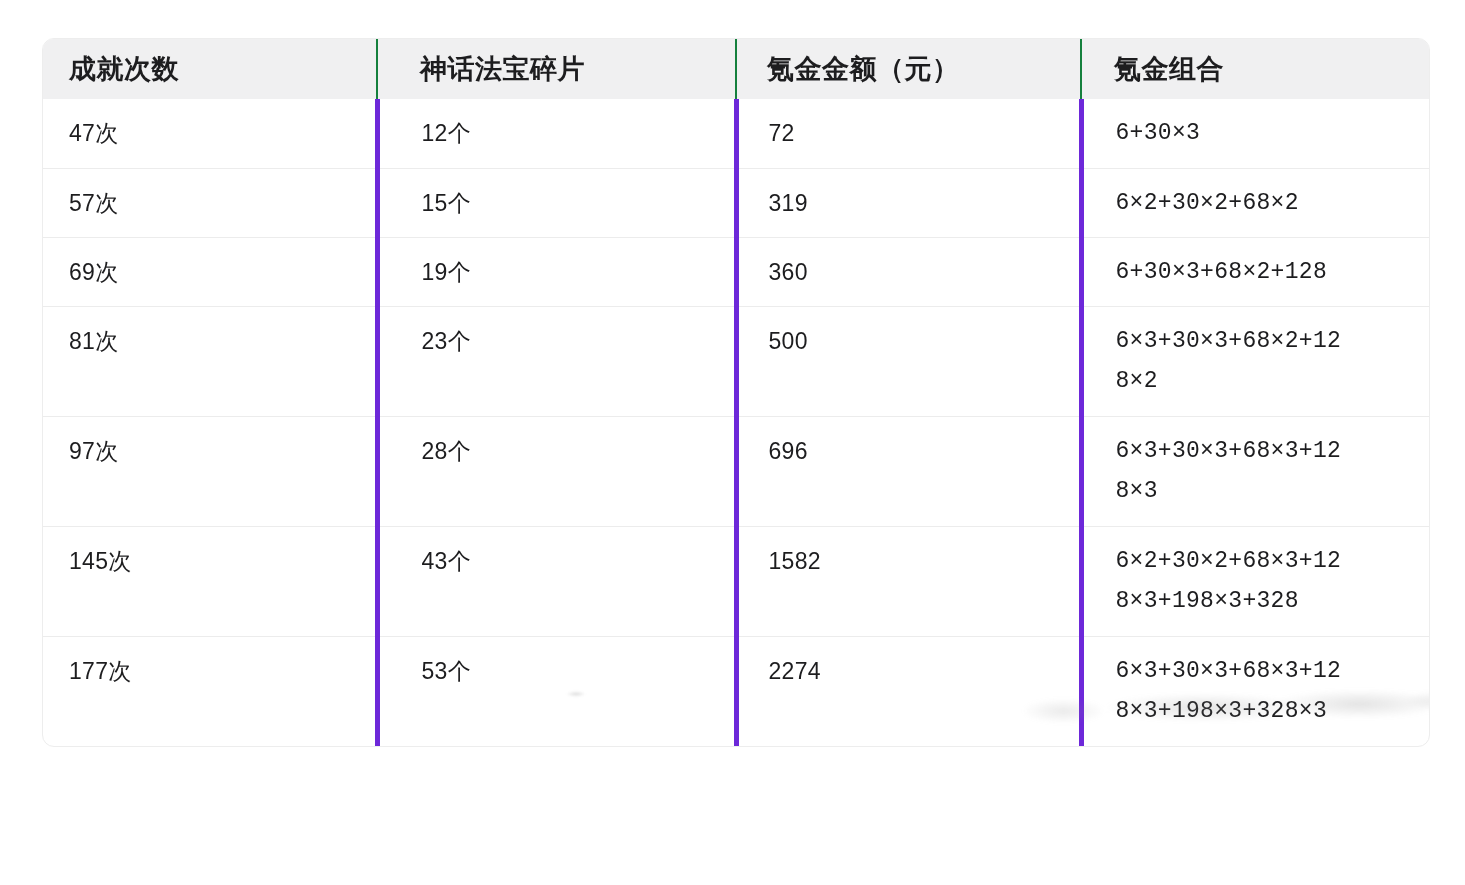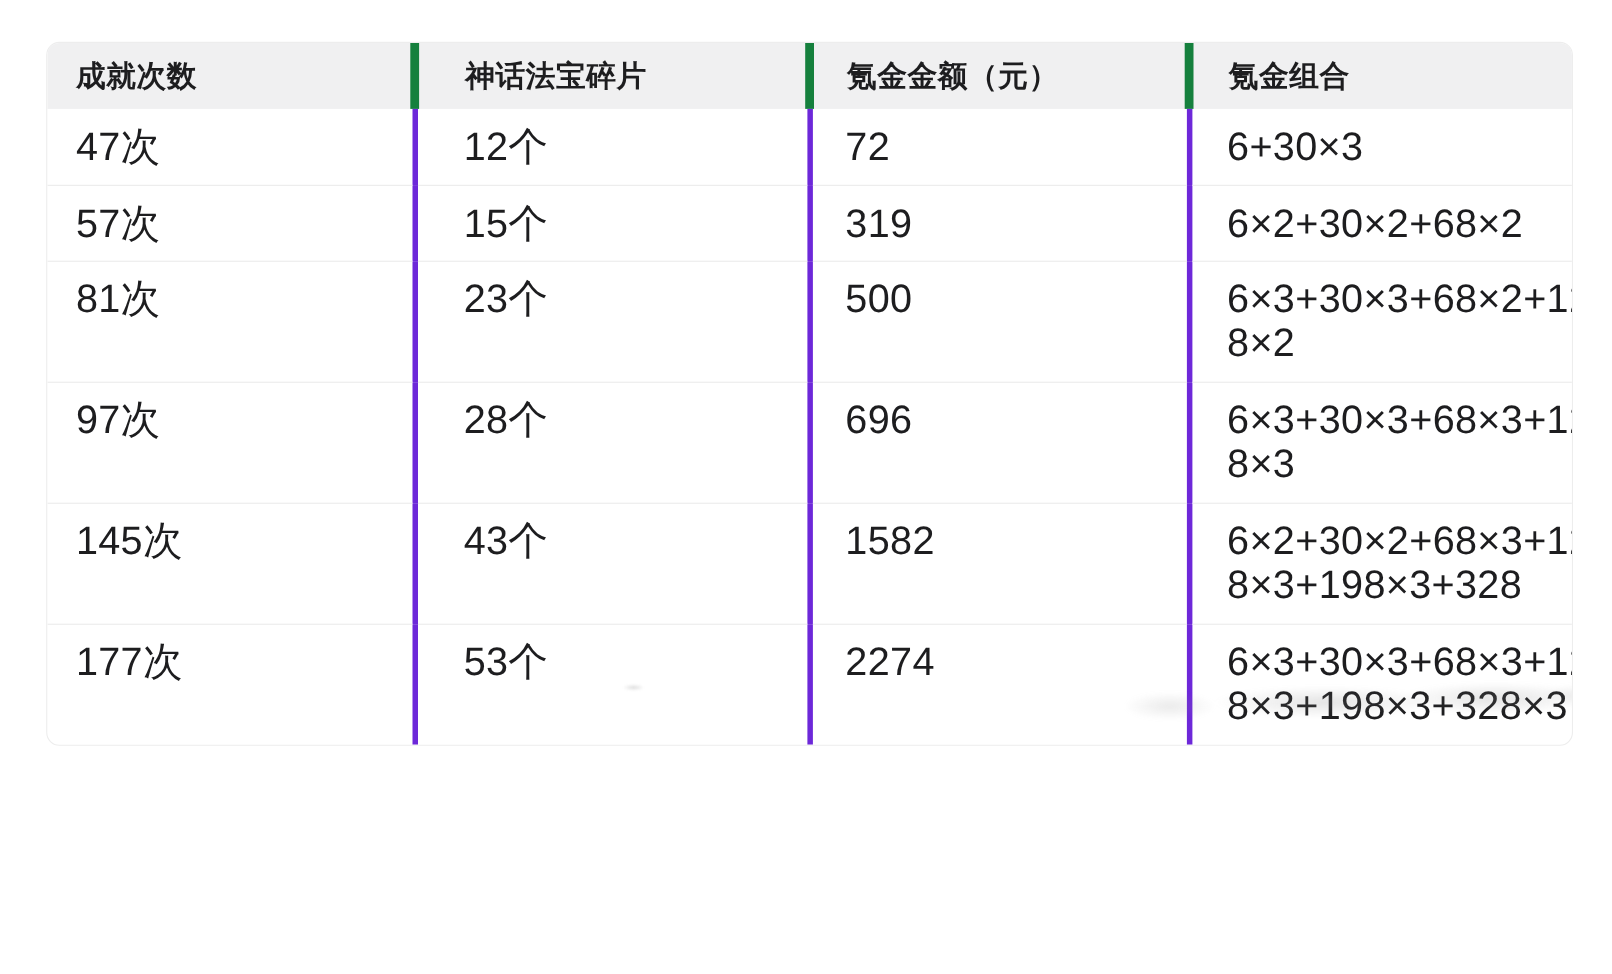--- a/index.html
+++ b/index.html
@@ -31,38 +31,38 @@
   col.c4 { width: 350px; }
   thead tr { height: 60px; }
   thead th {
     background: #f0f0f1;
     font-size: 27px;
     font-weight: 700;
     text-align: left;
     vertical-align: middle;
     letter-spacing: 0.5px;
   }
-  thead th + th { border-left: 8px solid #15803d; }
+  thead th + th { border-left: 2px solid #15803d; }
   tbody td {
-    font-size: 36px;
+    font-size: 23px;
     line-height: 40px;
     vertical-align: top;
     padding-top: 14px;
     padding-bottom: 13px;
     white-space: pre-line;
     letter-spacing: 0.3px;
   }
   tbody tr + tr td { border-top: 1px solid #ececec; }
   tbody td + td { border-left: 5px solid #6d28d9; }
   tr.single { height: 69px; }
   tr.double { height: 110px; }
   .p1 { padding-left: 26px; }
   .p2 { padding-left: 42px; }
   .p3 { padding-left: 30px; }
-  .p4 { padding-left: 32px; padding-right: 18px; }
+  .p4 { padding-left: 32px; padding-right: 18px; font-family: Liberation Mono, monospace; }
   
   .watermark {
     position: absolute;
     left: 950px; bottom: 14px;
     width: 470px; height: 70px;
     pointer-events: none;
     background:
       radial-gradient(60px 18px at 15% 70%, rgba(140,140,140,0.18), rgba(140,140,140,0) 70%),
       radial-gradient(140px 20px at 45% 65%, rgba(130,130,130,0.22), rgba(130,130,130,0) 72%),
       radial-gradient(120px 20px at 78% 60%, rgba(130,130,130,0.22), rgba(130,130,130,0) 72%),
@@ -104,20 +104,26 @@
           <td class="p2">12个</td>
           <td class="p3">72</td>
           <td class="p4">6+30×3</td>
         </tr>
         <tr class="single">
           <td class="p1">57次</td>
           <td class="p2">15个</td>
           <td class="p3">319</td>
           <td class="p4">6×2+30×2+68×2</td>
         </tr>
+        <tr class="single">
+          <td class="p1">69次</td>
+          <td class="p2">19个</td>
+          <td class="p3">360</td>
+          <td class="p4">6+30×3+68×2+128</td>
+        </tr>
         <tr class="double">
           <td class="p1">81次</td>
           <td class="p2">23个</td>
           <td class="p3">500</td>
           <td class="p4">6×3+30×3+68×2+12
 8×2</td>
         </tr>
         <tr class="double">
           <td class="p1">97次</td>
           <td class="p2">28个</td>

